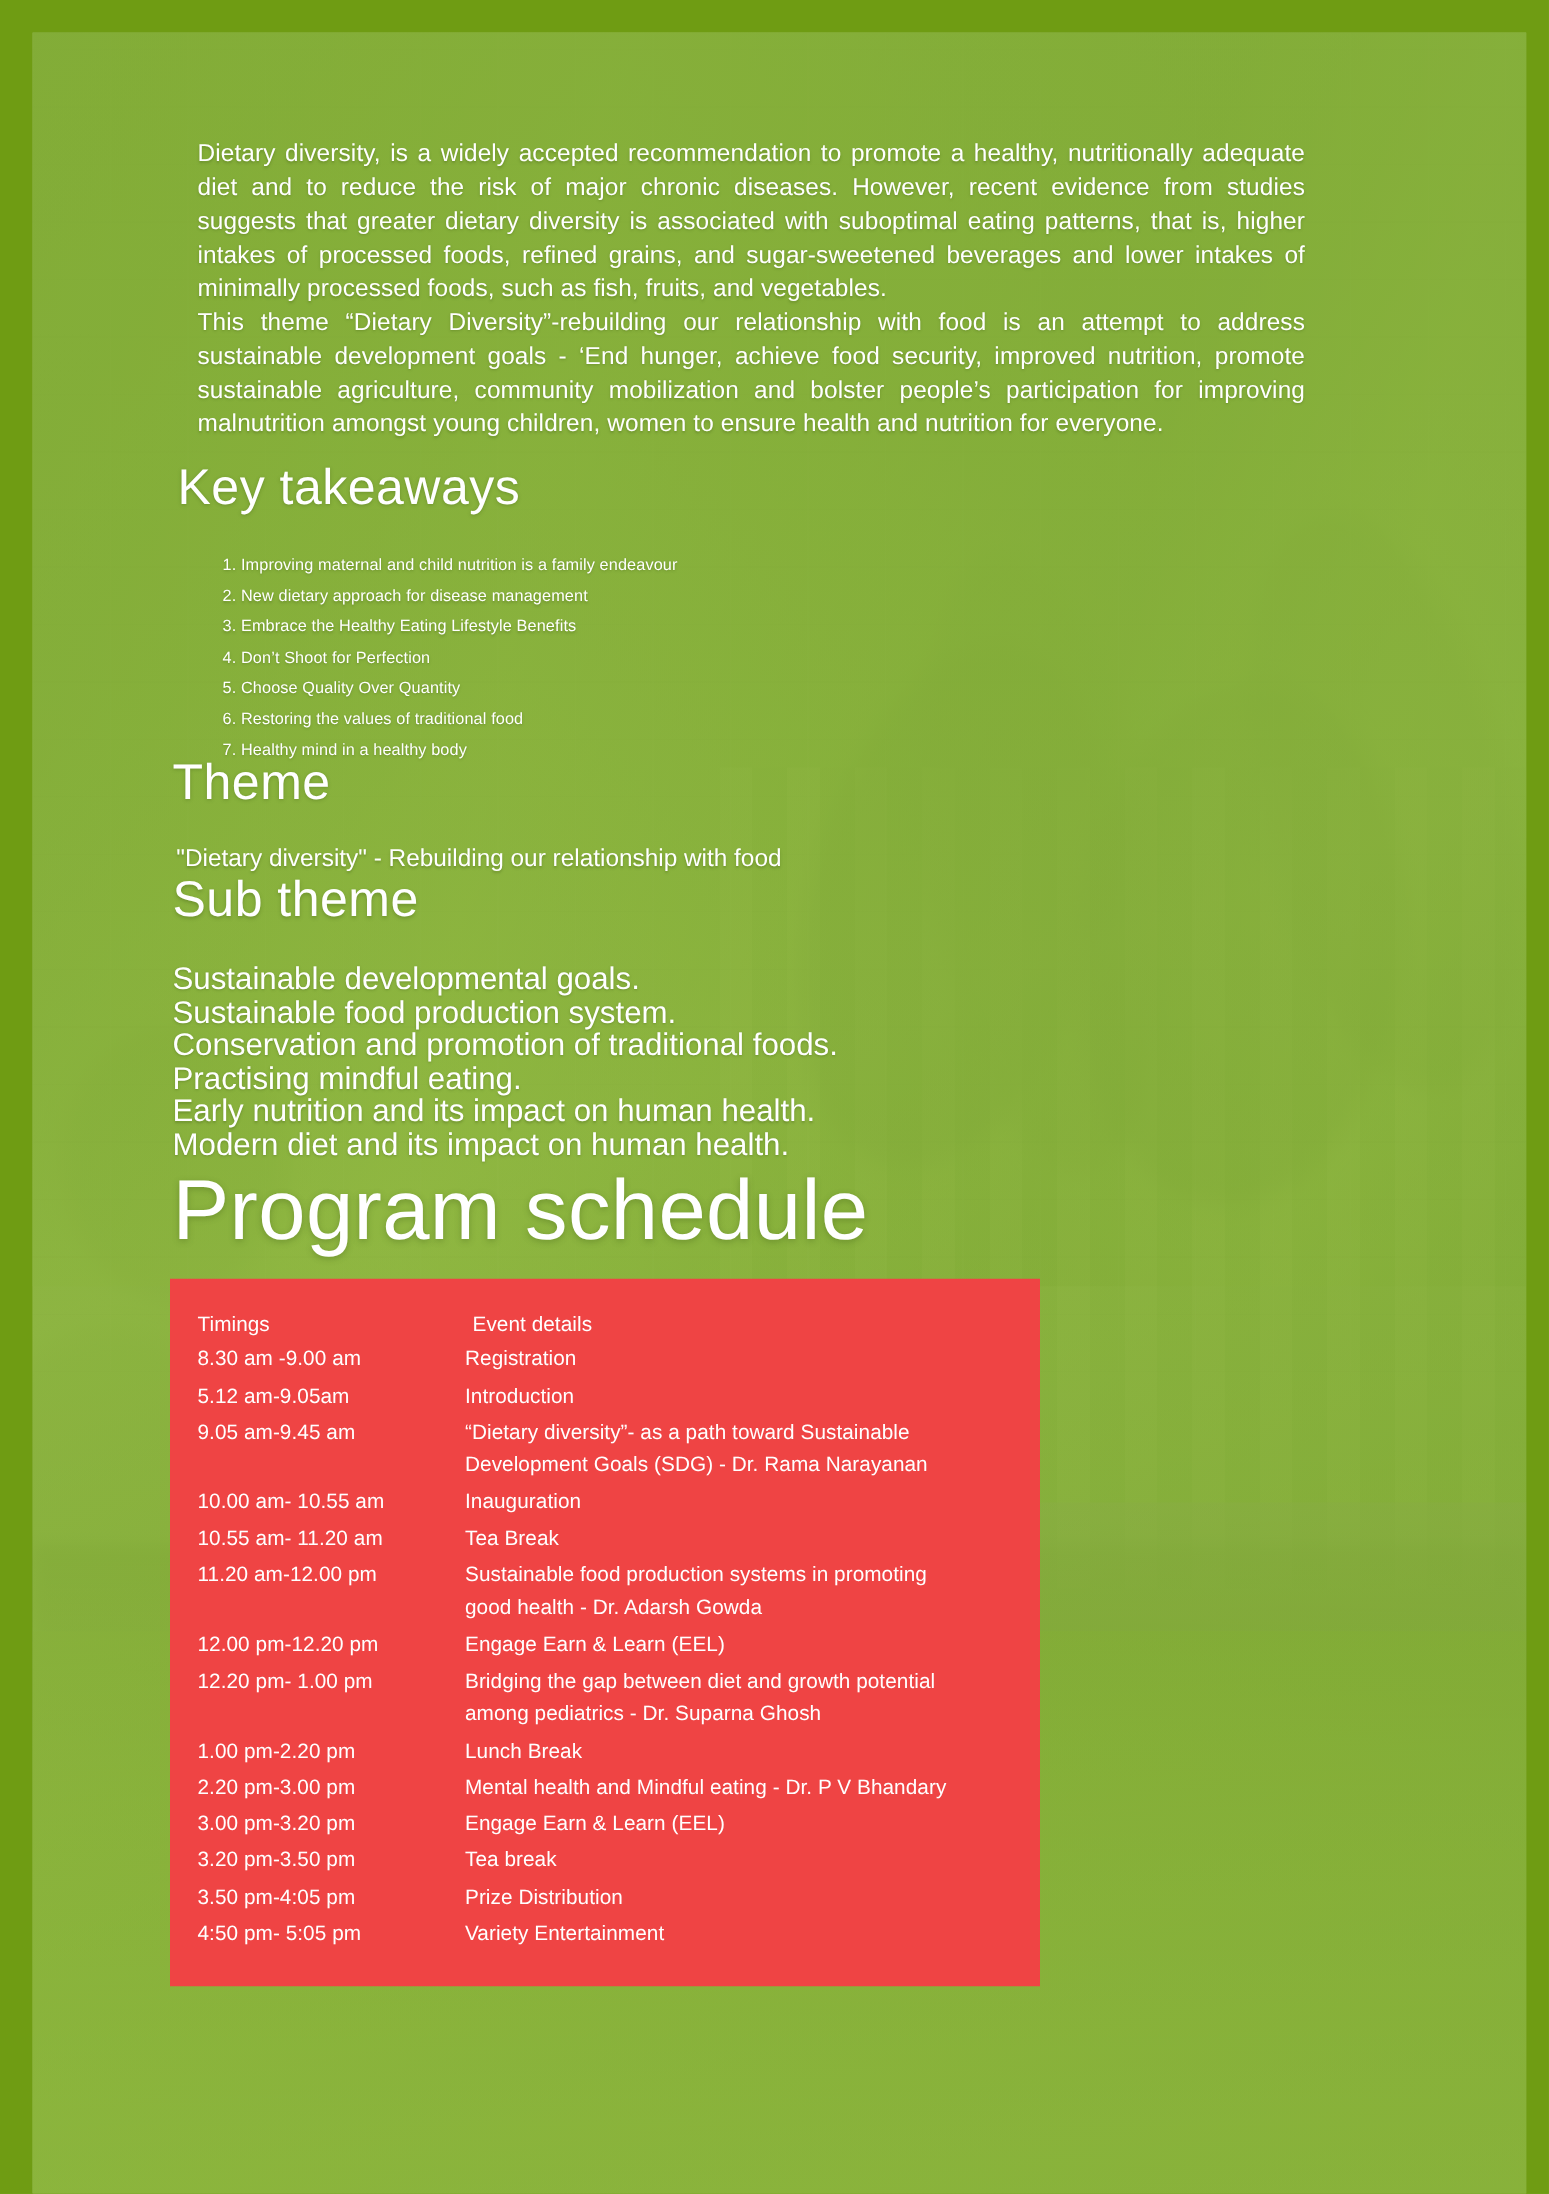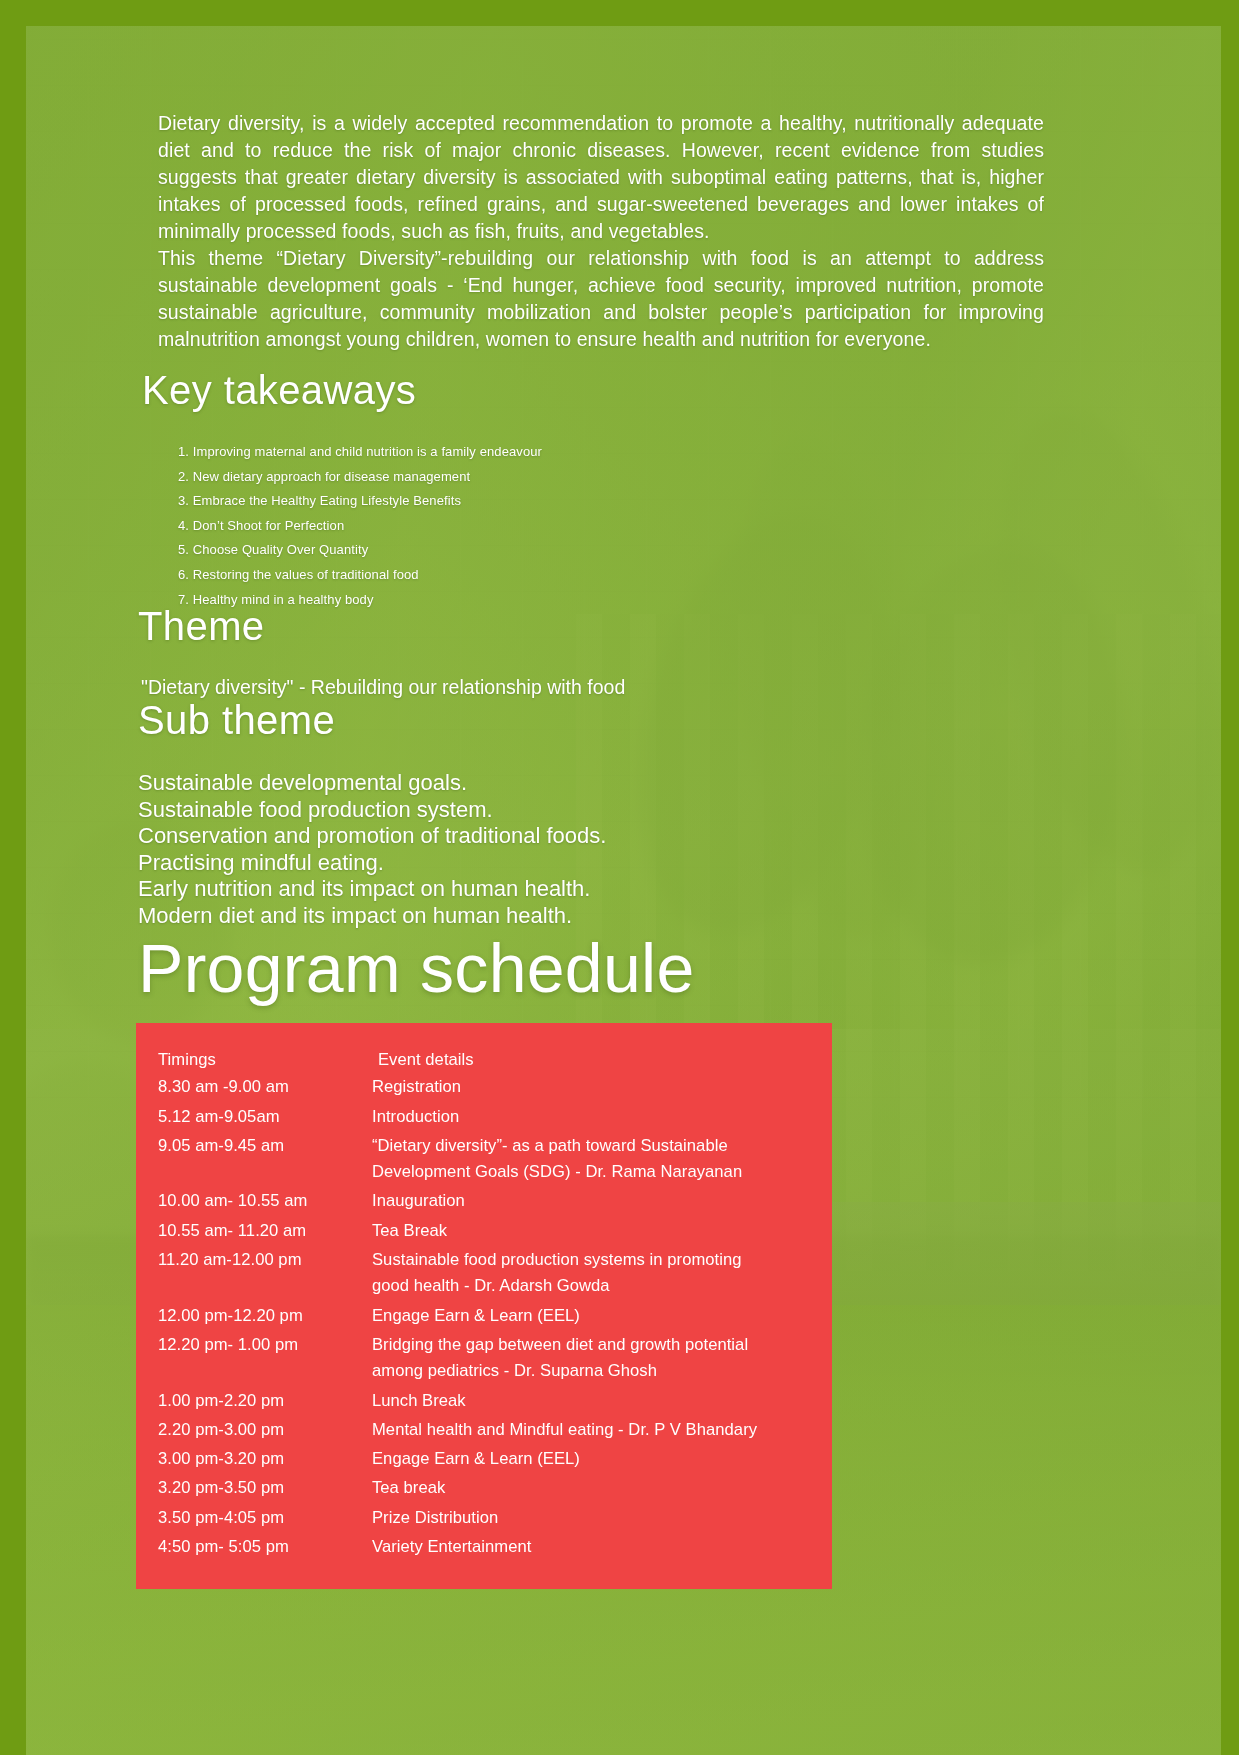--- a/index.html
+++ b/index.html
@@ -204,21 +204,21 @@
   #subtheme-block {
     position: absolute;
     left: 112px;
     top: 672px;
     width: 860px;
   }
   #subtheme-block .sub-list {
     margin-top: 28px;
   }
   #subtheme-block .sub-list div {
-    font-size: 22px;
+    font-size: 25px;
     line-height: 26.5px;
     text-shadow: 0 1px 2px rgba(60,90,20,0.35);
   }
 
   
   #program-heading {
     position: absolute;
     left: 112px;
     top: 905px;
     font-size: 68px;

